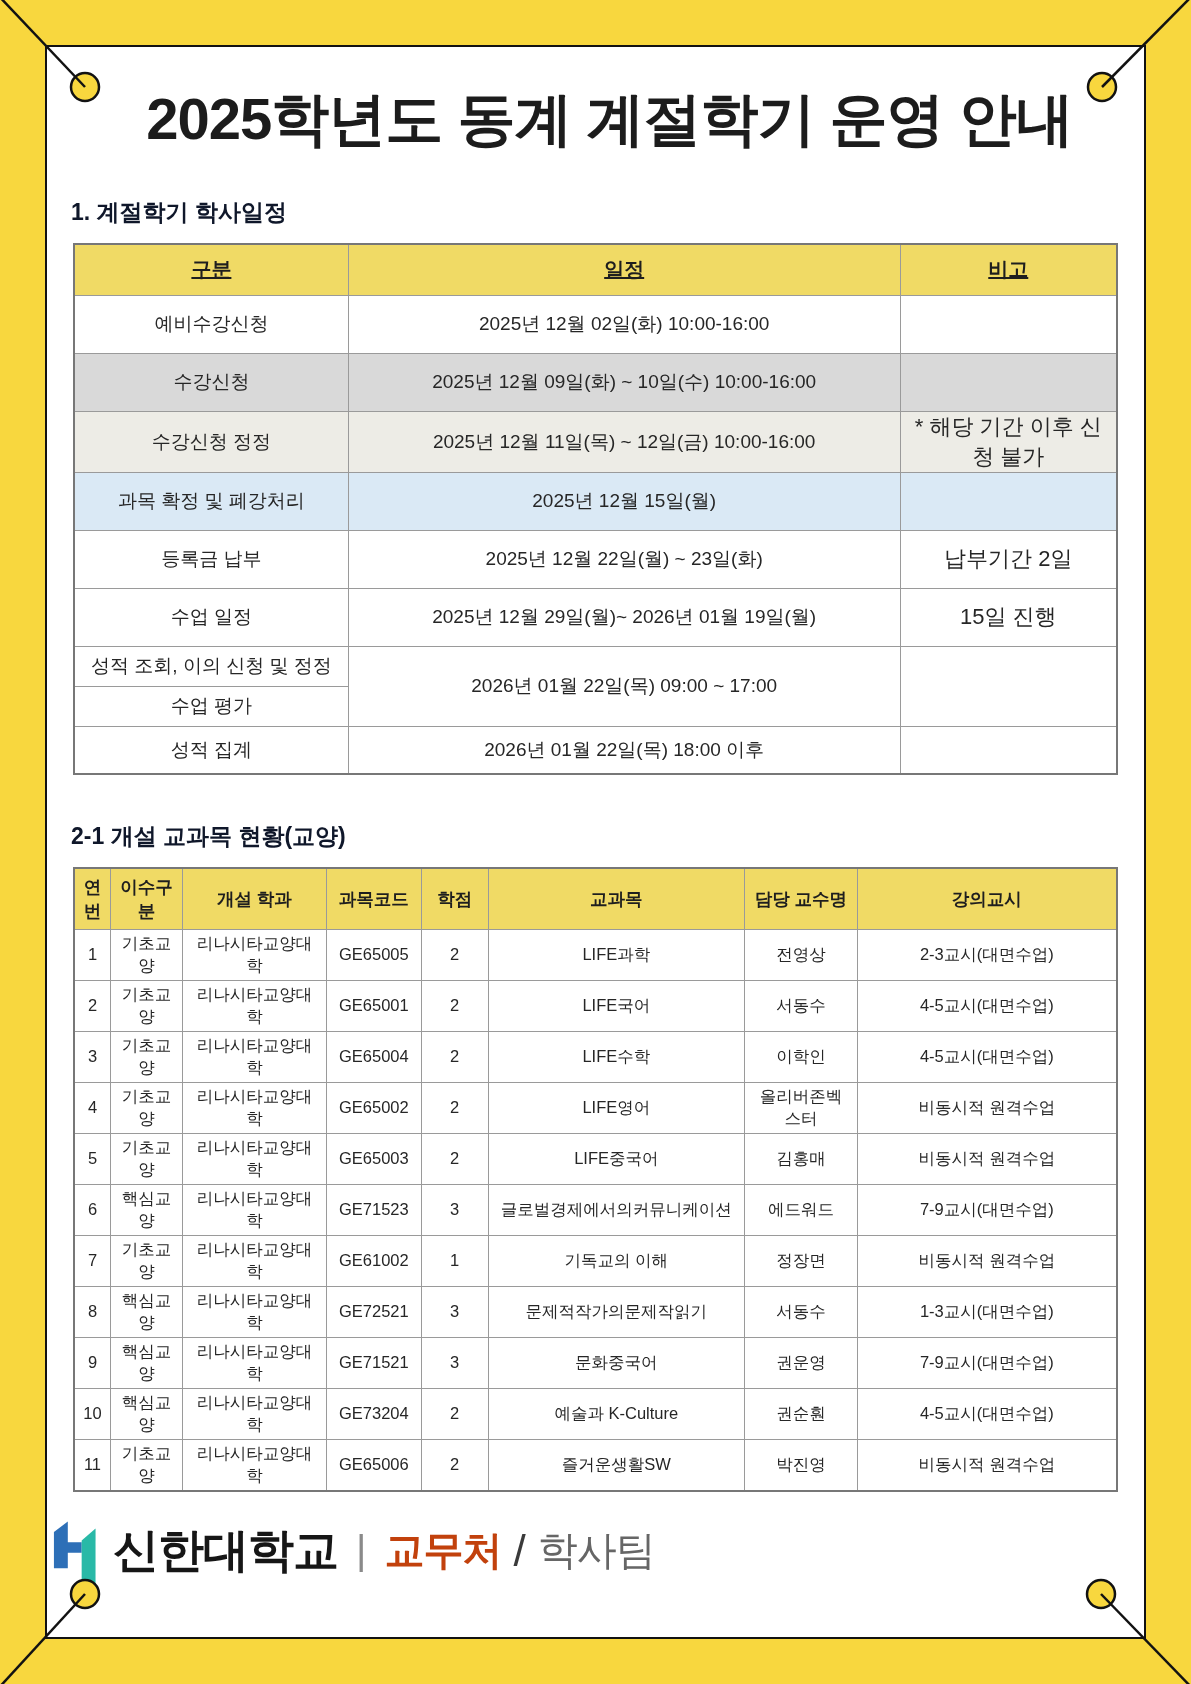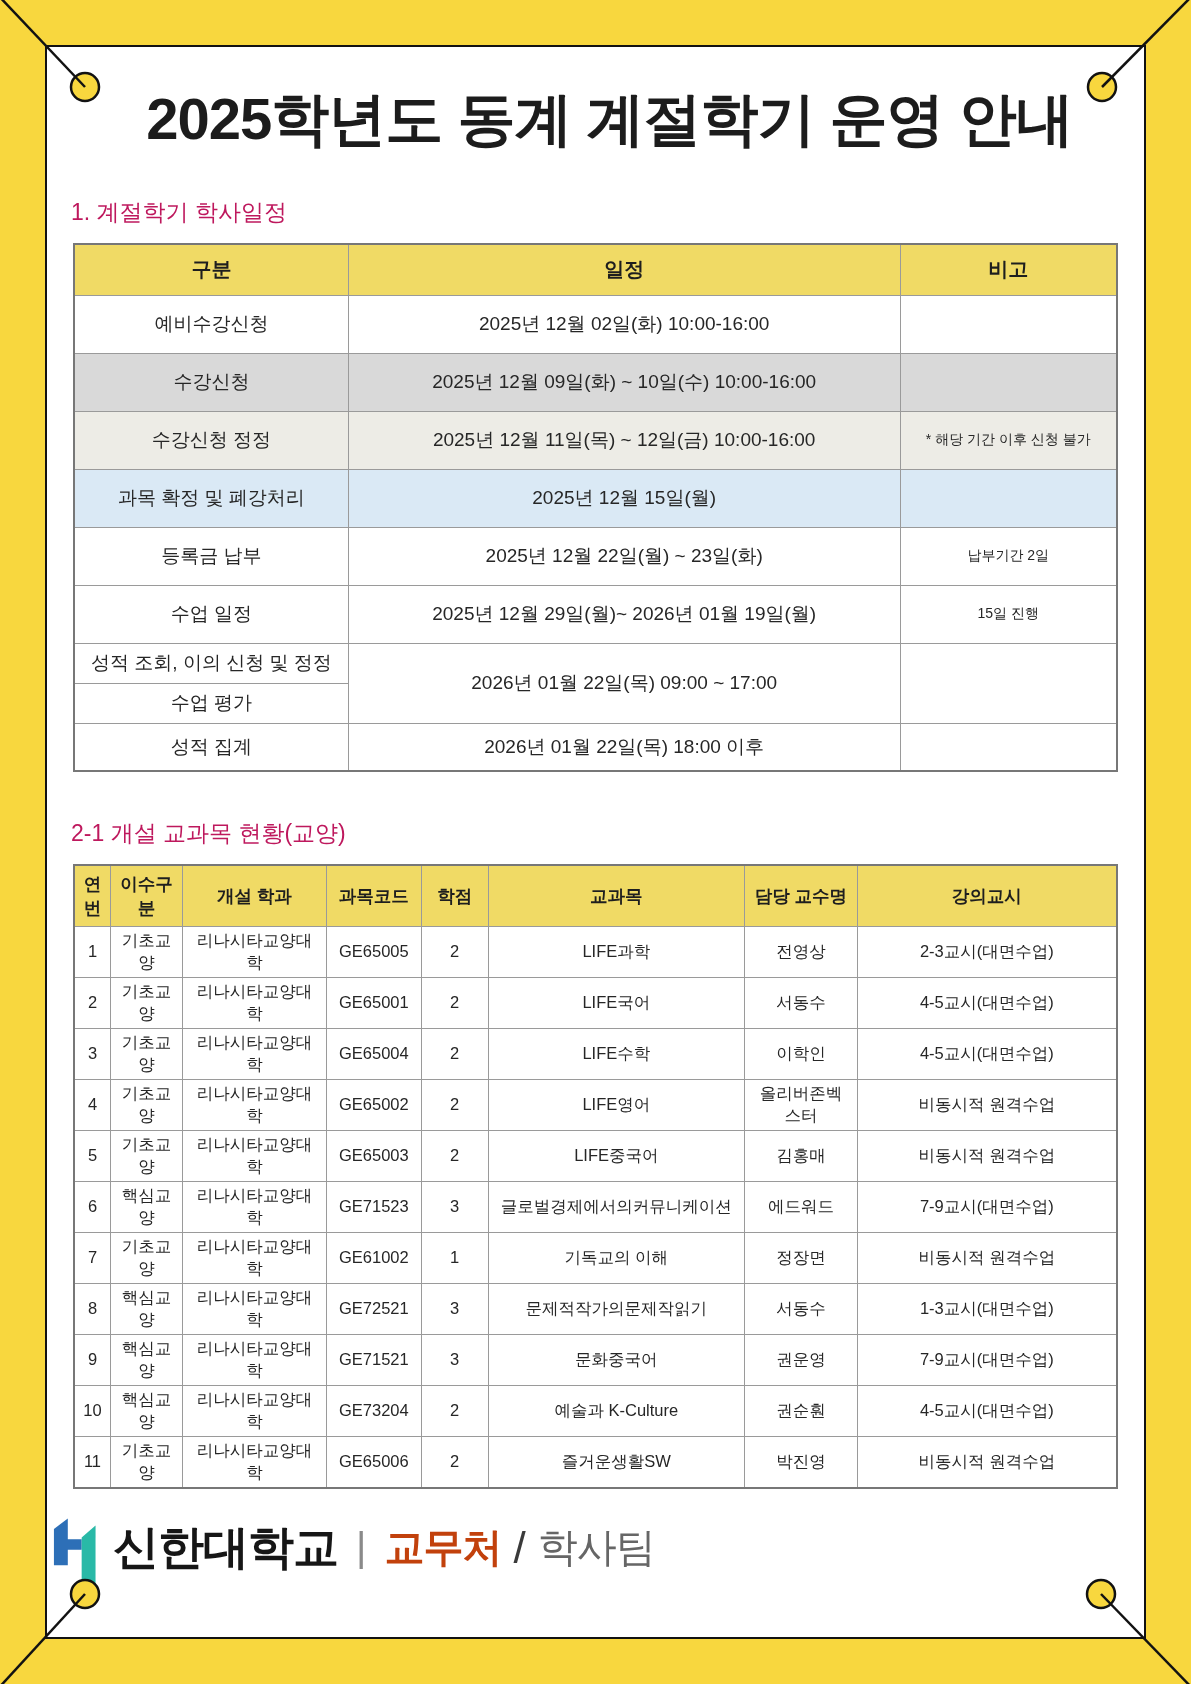--- a/index.html
+++ b/index.html
@@ -12,37 +12,37 @@
   .panel{
     position:absolute;left:45px;top:45px;right:45px;bottom:45px;
     background:#ffffff;border:2.5px solid #121212;box-sizing:border-box;
   }
   .pins{position:absolute;inset:0;width:100%;height:100%;z-index:6;pointer-events:none;}
   .page-title{
     margin:40px 0 0 0;text-align:center;font-size:58px;font-weight:900;
     letter-spacing:-1px;color:#1c1c1c;white-space:nowrap;line-height:1.1;padding-left:28px;
   }
   .section-heading{
-    margin:46px 0 0 24px;font-size:23px;font-weight:400;color:#be185d;
+    margin:46px 0 0 24px;font-size:23px;font-weight:700;color:#0f172a;
   }
   .section-heading.second{}
   table{
     border-collapse:collapse;table-layout:fixed;
     width:calc(100% - 52px);margin:15px 26px 0 26px;
     border:2px solid #777777;
   }
   th,td{
     border:1.5px solid #9a9a9a;text-align:center;vertical-align:middle;
     padding:0 8px;overflow:hidden;
   }
-  #table1 th{height:50px;background:var(--table-header,#F0DA65);font-size:20px;font-weight:700;color:#1e1e1e;}
+  #table1 th{height:50px;background:var(--table-header,#F0DA65);font-size:20px;font-weight:700;color:#1e1e1e;text-decoration:underline;}
   #table1 td{height:57px;font-size:19px;}
   #table1 tr.half td{height:39px;}
   #table1 tr.last td{height:46px;}
-  #table1 td.note{font-size:14px;}
+  #table1 td.note{font-size:22px;}
   #table2 th{height:60px;background:var(--table-header,#F0DA65);font-size:17.5px;font-weight:700;color:#1e1e1e;}
   #table2 td{height:50px;font-size:16.5px;}
   tr.bg-white{background:#ffffff;padding-left:44px;}
   tr.bg-gray{background:var(--row-gray,#D9D9D9);}
   tr.bg-beige{background:var(--row-beige,#EDECE6);}
   tr.bg-blue{background:var(--row-blue,#DAE9F5);}
   .footer{
     margin-top:22px;display:flex;align-items:center;justify-content:flex-start;gap:14px;
   }
   .footer .university{font-size:46px;font-weight:900;color:#161616;letter-spacing:-1px;}

